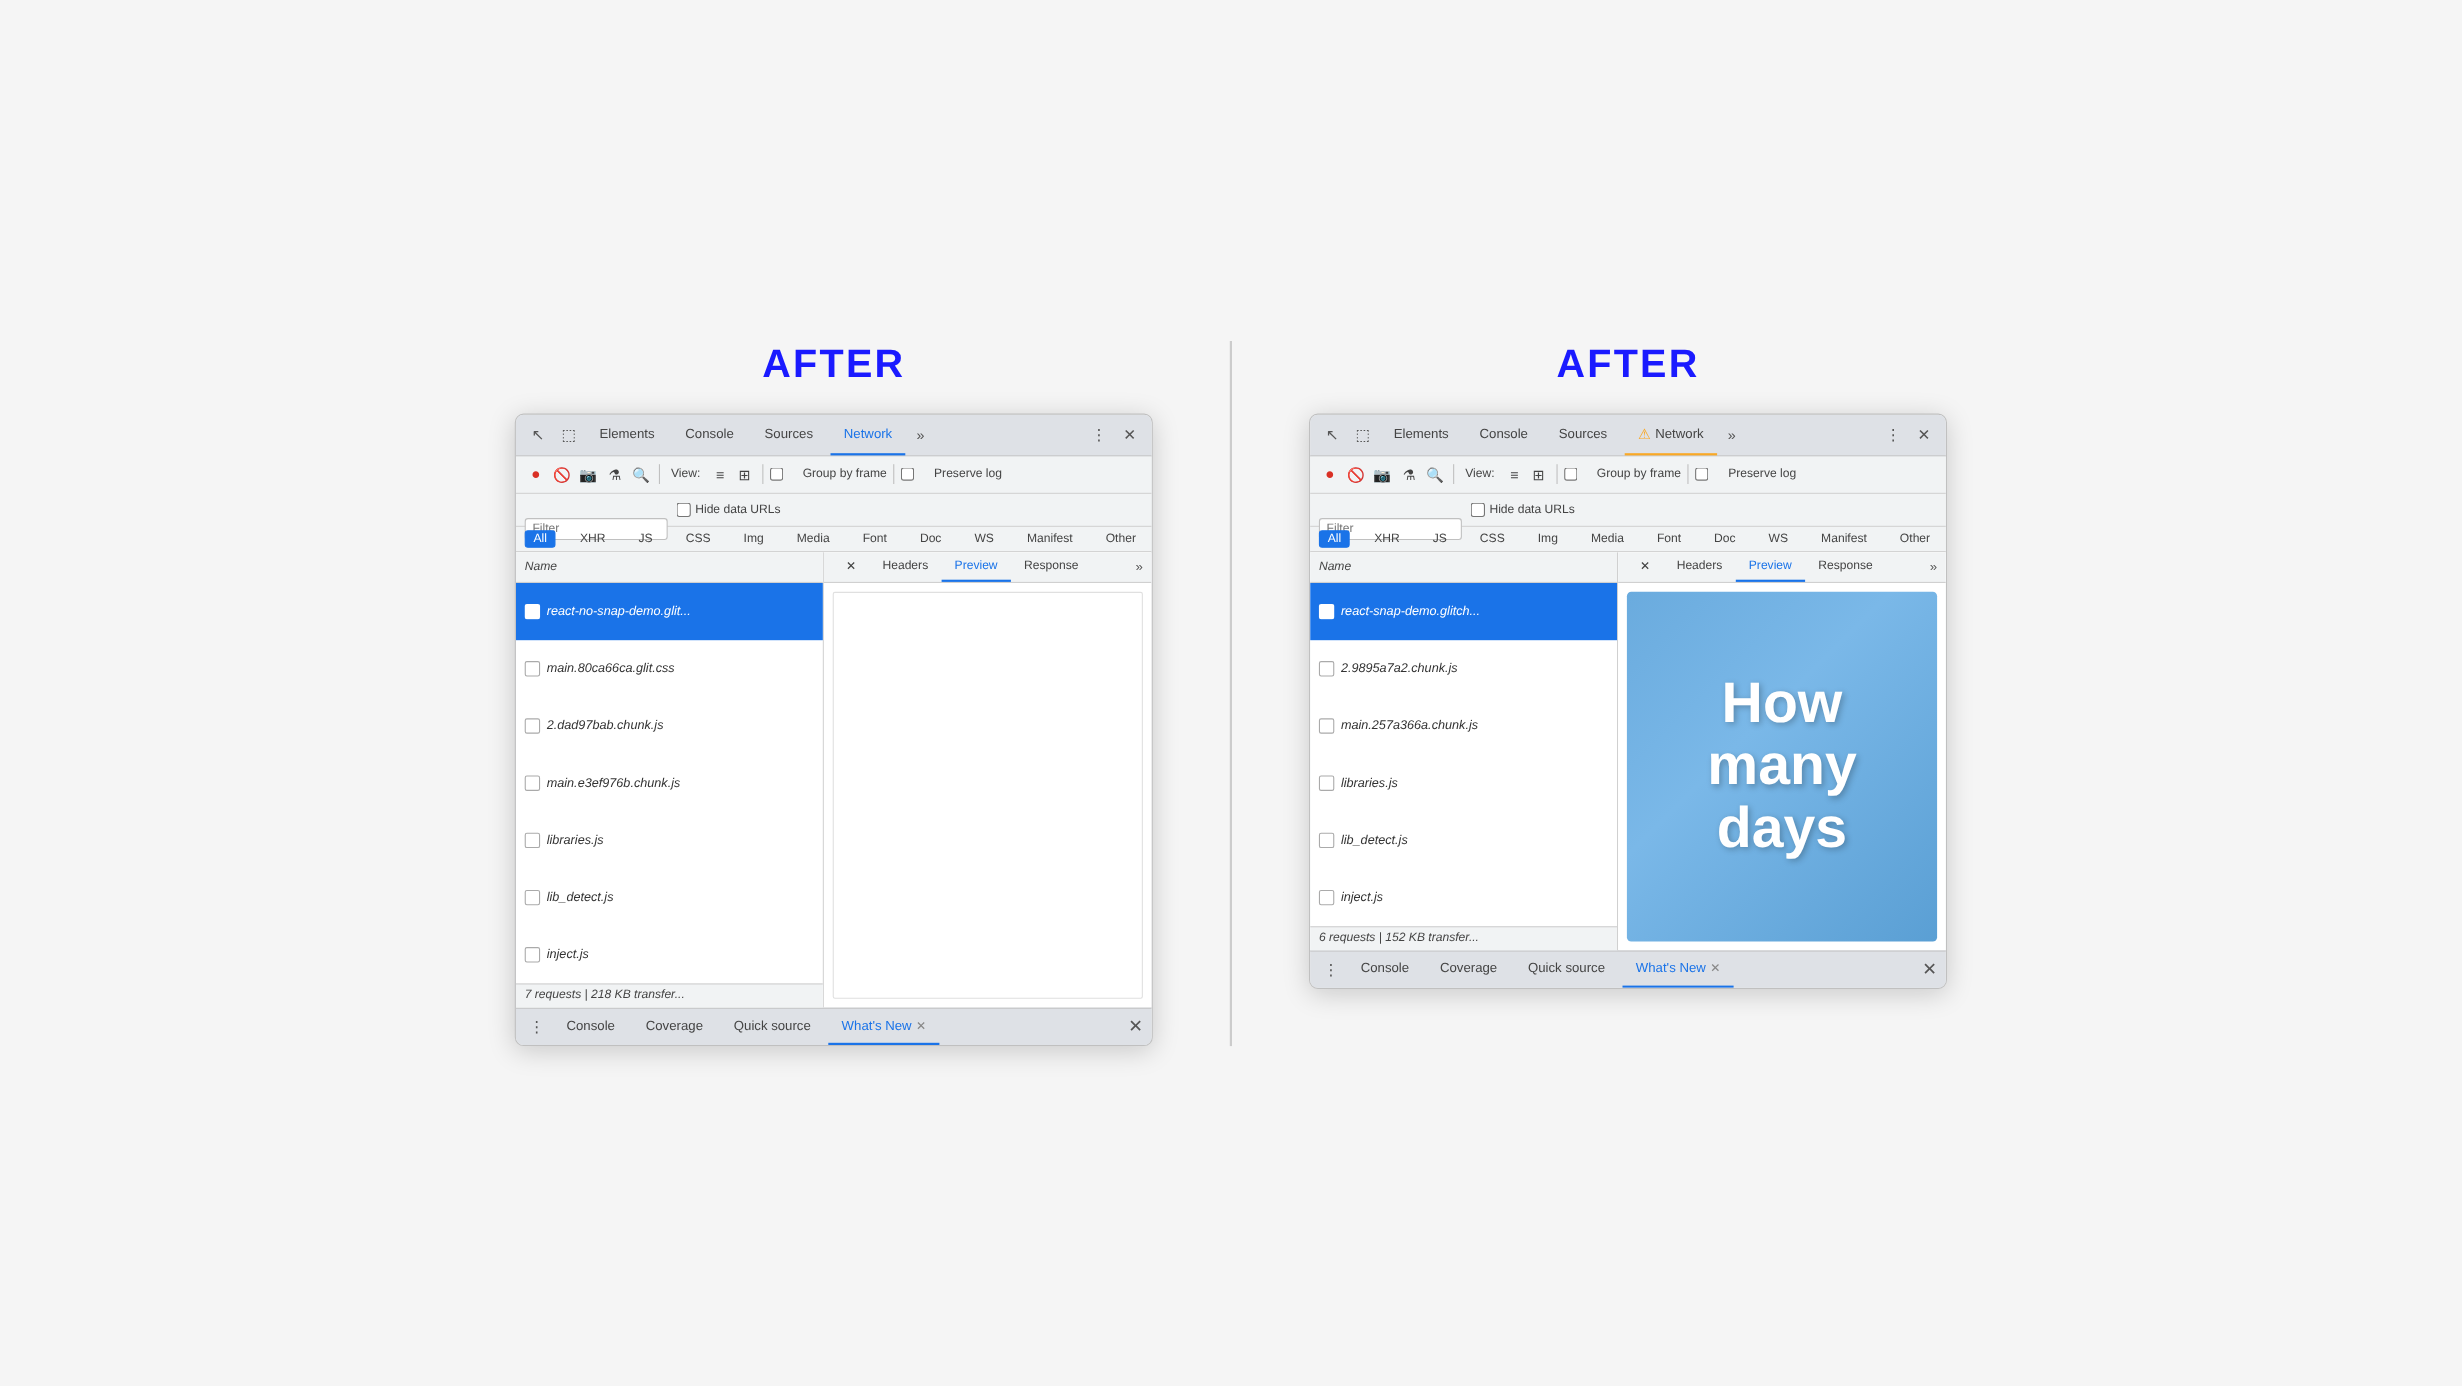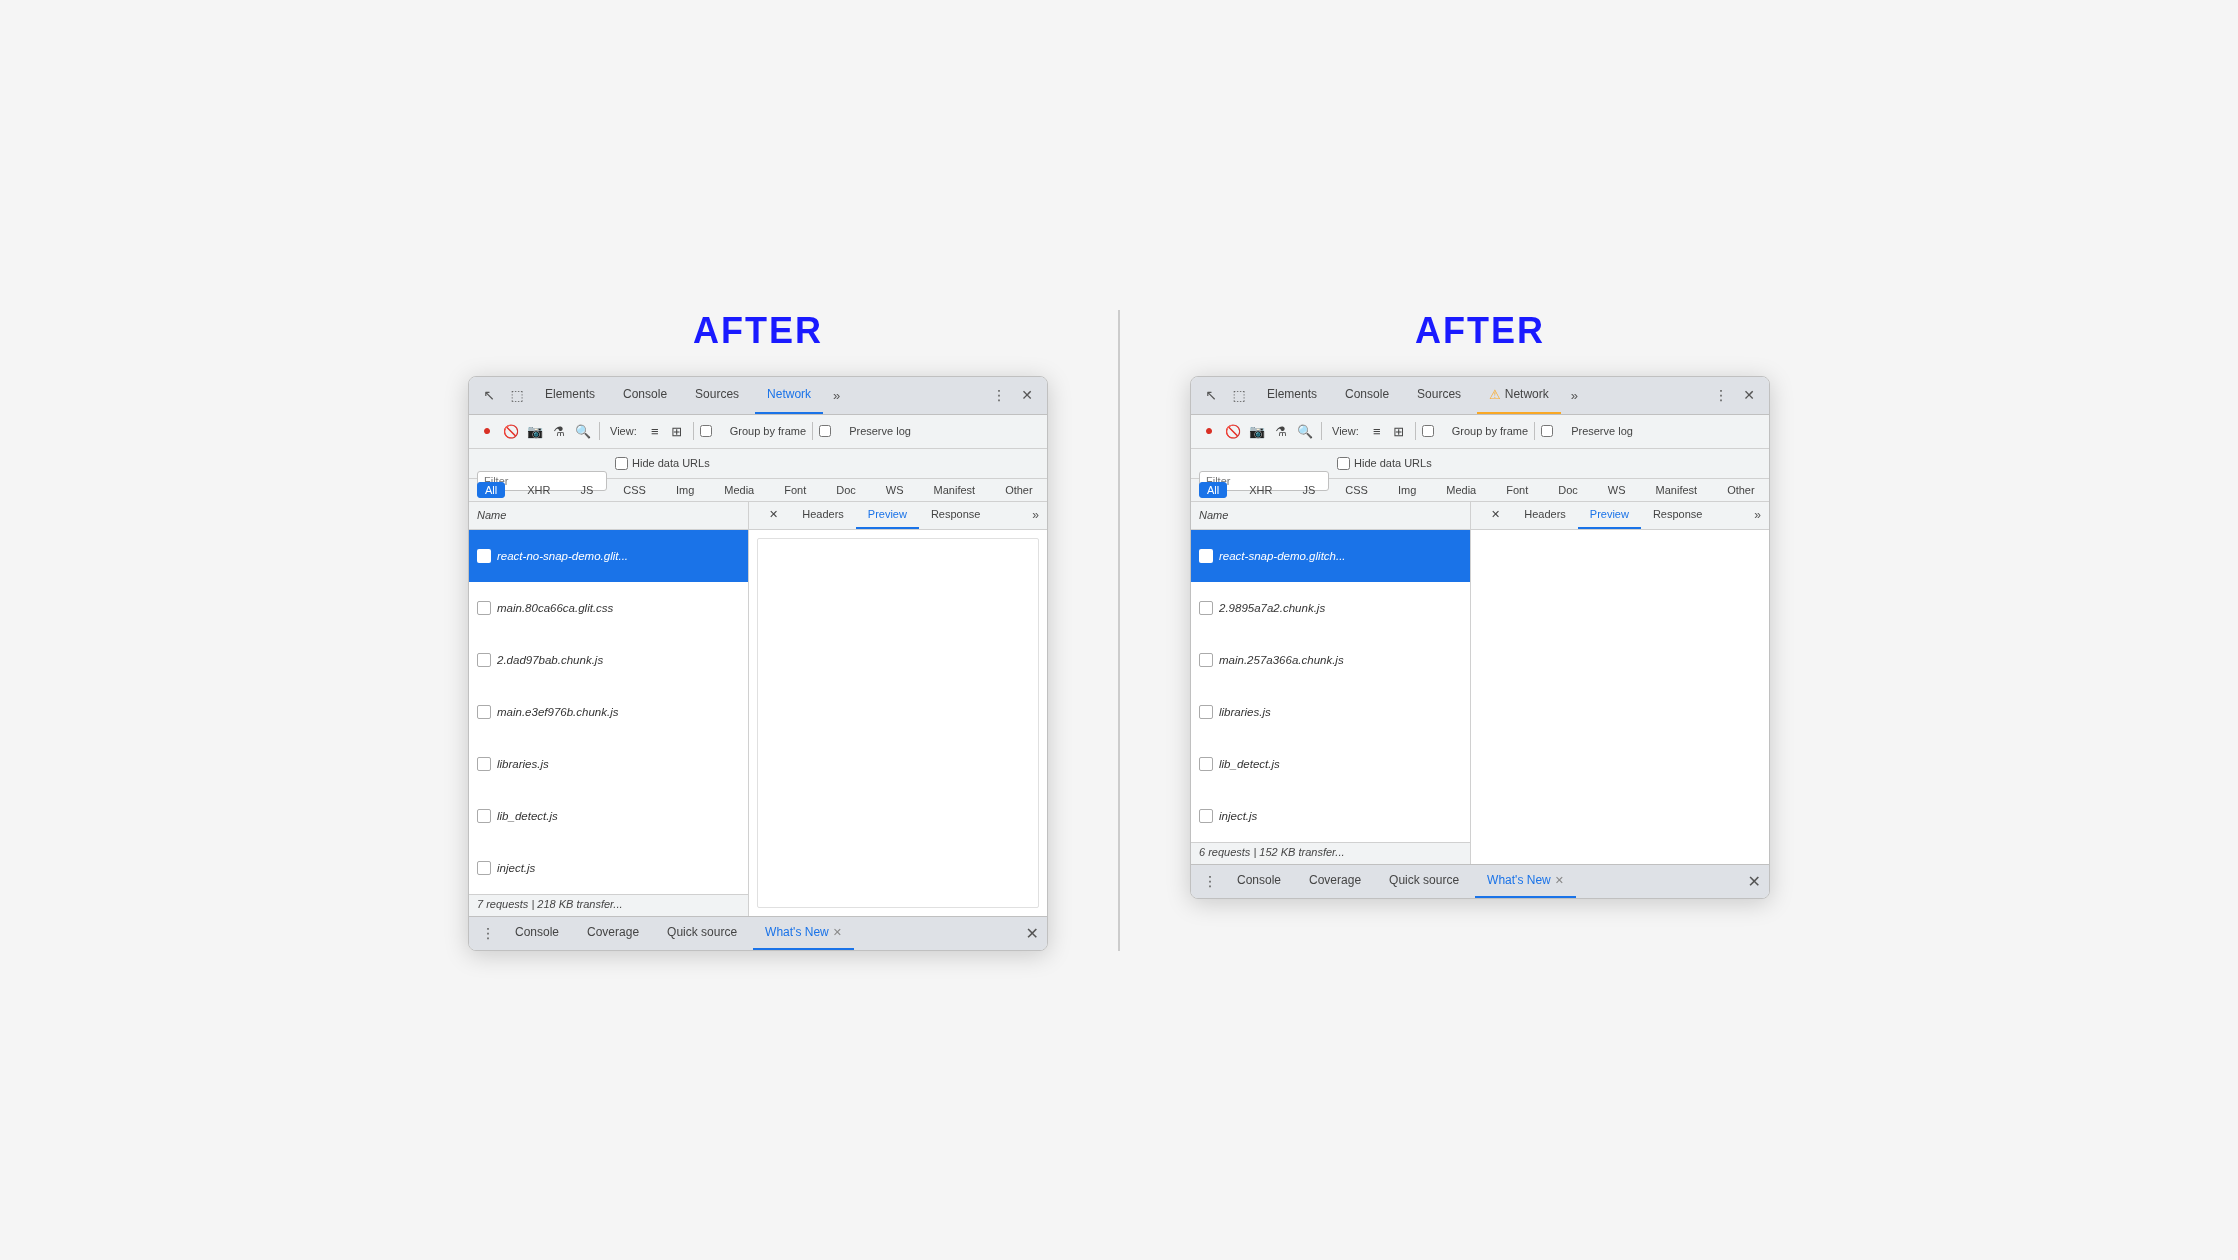--- a/index.html
+++ b/index.html
@@ -644,20 +644,25 @@
             </div>
             <div class="file-list-tab active">
               <span>Preview</span>
             </div>
             <div class="file-list-tab">
               <span>Response</span>
             </div>
             <div class="file-list-more">»</div>
           </div>
 
+          <div class="preview-image-panel">
+            <div class="preview-image">
+              <div class="preview-text">How many days</div>
+            </div>
+          </div>
         </div>
       </div>
 
       <div class="bottom-tab-bar">
         <div class="bottom-menu-btn">⋮</div>
         <div class="bottom-tab">
           <span>Console</span>
         </div>
         <div class="bottom-tab">
           <span>Coverage</span>

